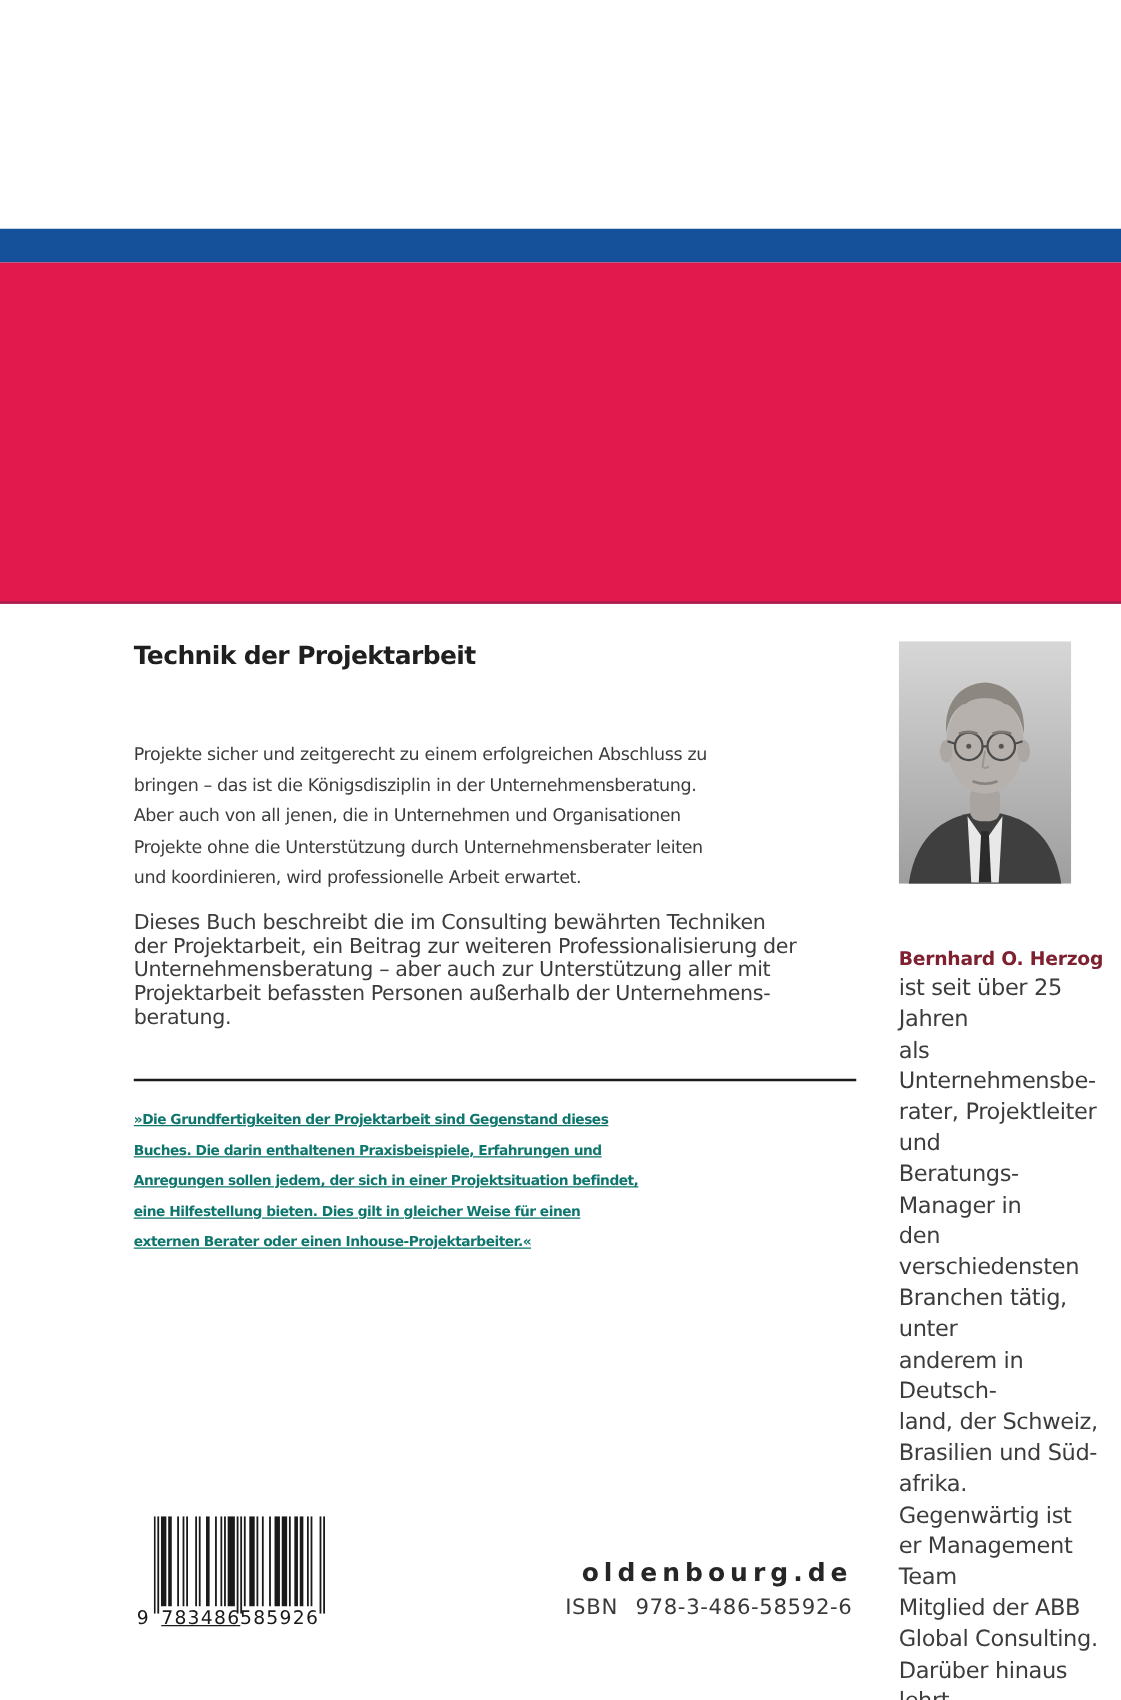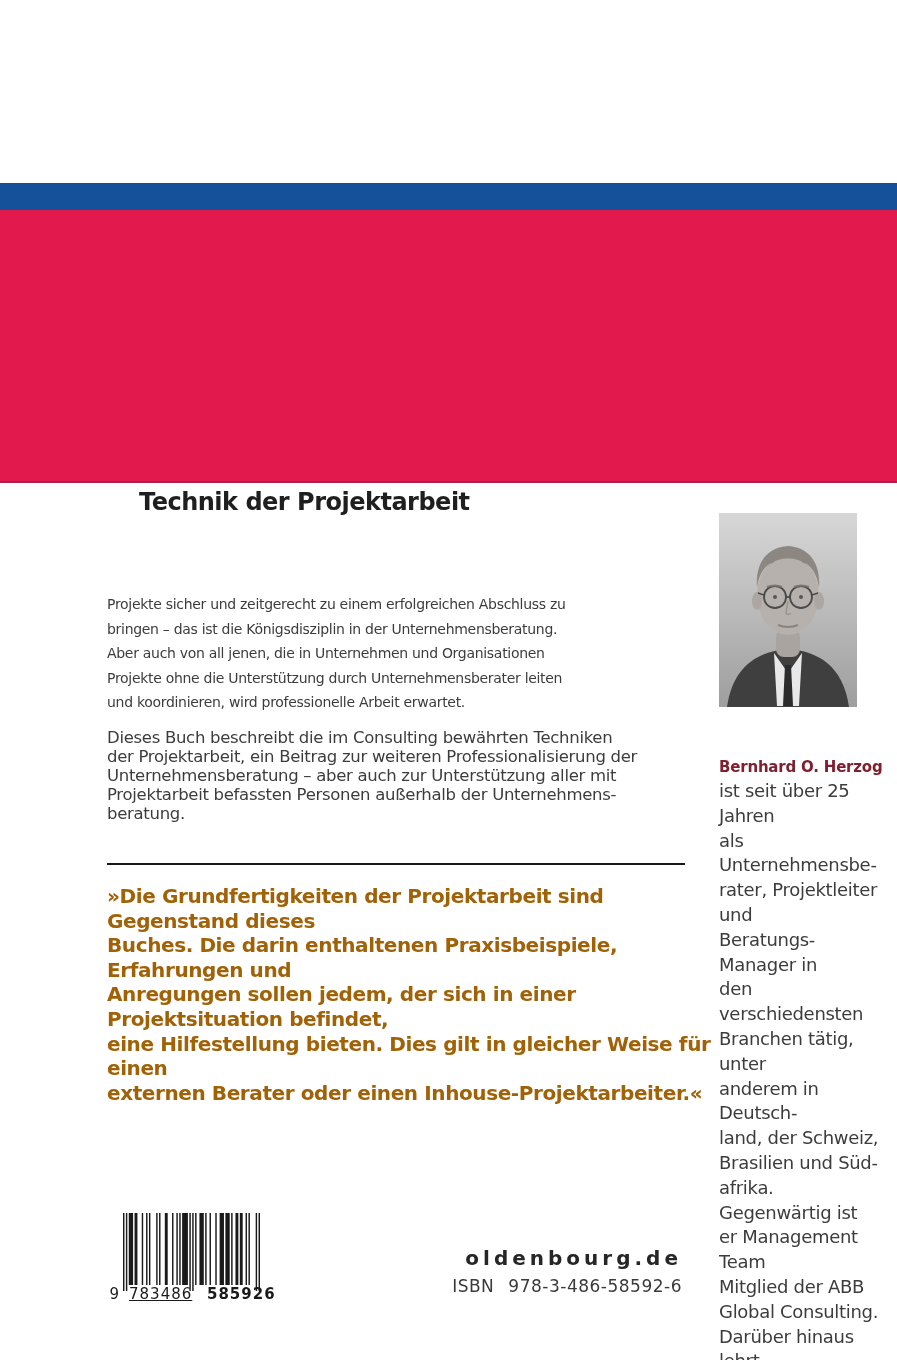--- a/index.html
+++ b/index.html
@@ -14,37 +14,37 @@
   html,body{background:#ffffff;}
   body{font-family:"DejaVu Sans","Liberation Sans",sans-serif;}
   .page{position:relative;width:897px;height:1360px;background:#ffffff;overflow:hidden;}
 
   .top-bar{position:absolute;left:0;top:183px;width:897px;height:27px;background:var(--top-bar-blue);}
   .banner{position:absolute;left:0;top:210px;width:897px;height:273px;background:var(--banner-red);border-bottom:2px solid var(--banner-edge);}
   .banner-quote{position:absolute;left:95px;top:332px;width:760px;color:#ffffff;font-weight:bold;font-size:24px;letter-spacing:-0.7px;}
 
   .pre{white-space:pre-line;}
 
-  .book-title{position:absolute;left:107px;top:488px;font-size:24px;font-weight:bold;letter-spacing:-0.5px;color:var(--heading-text);margin-left:32px;}
+  .book-title{position:absolute;left:107px;top:512px;font-size:20px;font-weight:bold;letter-spacing:-0.5px;color:var(--heading-text);}
   .book-subtitle{position:absolute;left:107px;top:543px;font-size:17px;letter-spacing:-0.2px;color:#333333;}
   .para1{position:absolute;left:107px;top:592px;width:600px;font-size:14px;line-height:24.5px;letter-spacing:-0.3px;color:var(--body-text);}
   .para2{position:absolute;left:107px;top:728px;width:600px;font-size:16.5px;line-height:19px;letter-spacing:-0.3px;color:var(--body-text);}
   .rule{position:absolute;left:107px;top:863px;width:578px;height:2px;background:#1a1a1a;}
-  .highlight{position:absolute;left:107px;top:884px;width:615px;font-size:20px;font-weight:bold;line-height:24.6px;letter-spacing:-0.4px;color:#a16207;}
+  .highlight{position:absolute;left:107px;top:884px;width:615px;font-size:11px;font-weight:bold;line-height:24.6px;letter-spacing:-0.4px;color:#0f766e;text-decoration:underline;}
 
   .photo{position:absolute;left:719px;top:513px;width:138px;height:194px;}
   .author-name{position:absolute;left:719px;top:727px;font-size:15px;font-weight:bold;letter-spacing:-0.2px;color:var(--author-name-red);margin-top:31px;}
   .author-bio{position:absolute;left:719px;top:753px;width:172px;font-size:18px;line-height:24.8px;letter-spacing:-0.3px;color:var(--body-text);margin-top:26px;}
 
   .barcode{position:absolute;left:104px;top:1211px;width:170px;height:95px;}
   .barcode svg{position:absolute;left:19px;top:2px;}
   .bc-digits{position:absolute;left:0;top:74px;width:170px;height:20px;font-size:15px;color:#1a1a1a;}
   .bc-d1{position:absolute;left:0;width:15px;text-align:right;}
   .bc-d2{position:absolute;left:25px;width:62px;text-align:right;letter-spacing:1px;text-decoration:underline;}
-  .bc-d3{position:absolute;left:103px;width:62px;text-align:left;letter-spacing:1px;font-weight:bold;}
+  .bc-d3{position:absolute;left:88px;width:62px;text-align:left;letter-spacing:1px;}
 
   .pub{position:absolute;right:215px;top:1246px;text-align:right;}
   .website{font-size:20px;font-weight:bold;letter-spacing:4px;color:#262626;}
   .isbn-line{margin-top:6px;font-size:17px;letter-spacing:0.5px;color:#3a3a3a;text-align:center;}
   .isbn-label{margin-right:14px;}
 </style>
 </head>
 <body>
 
 <div class="page">

